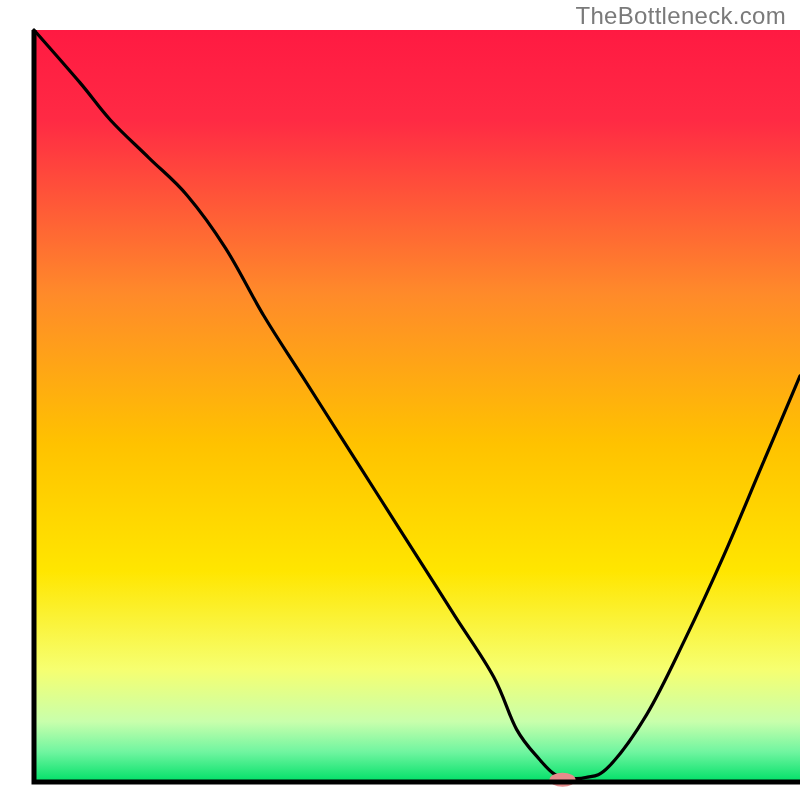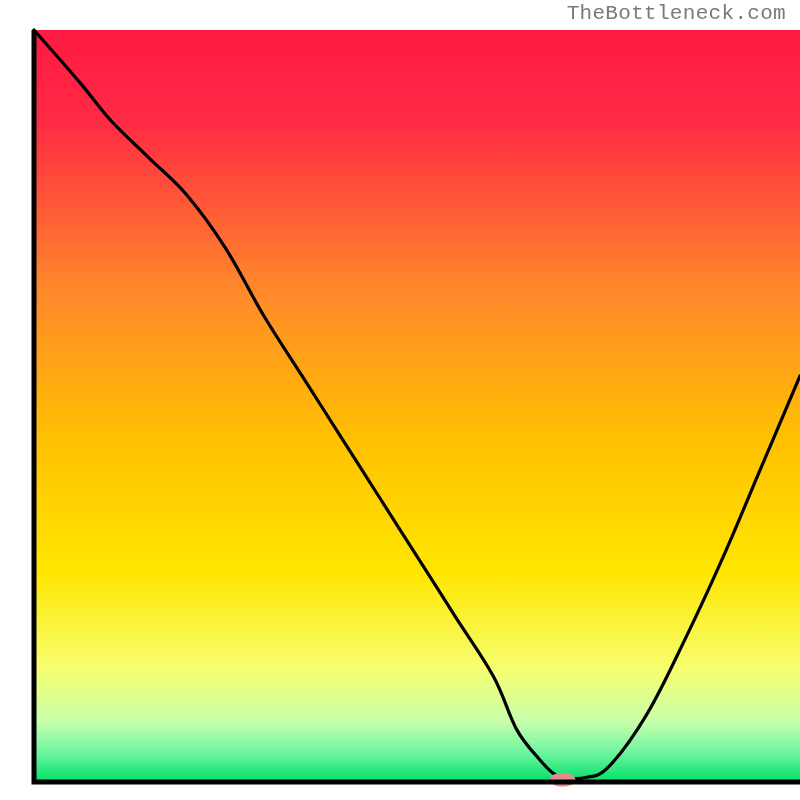--- a/index.html
+++ b/index.html
@@ -12,22 +12,22 @@
   }
   .chart-wrap {
     position: relative;
     width: 800px;
     height: 800px;
   }
   .watermark {
     position: absolute;
     top: 2px;
     right: 14px;
-    font-family: Liberation Mono, monospace;
-    font-size: 21px;
+    font-family: Liberation Sans, sans-serif;
+    font-size: 24px;
     color: #7a7a7a;
     font-weight: 400;
     letter-spacing: 0.3px;
   }
   svg {
     display: block;
   }
 </style>
 </head>
 <body>

